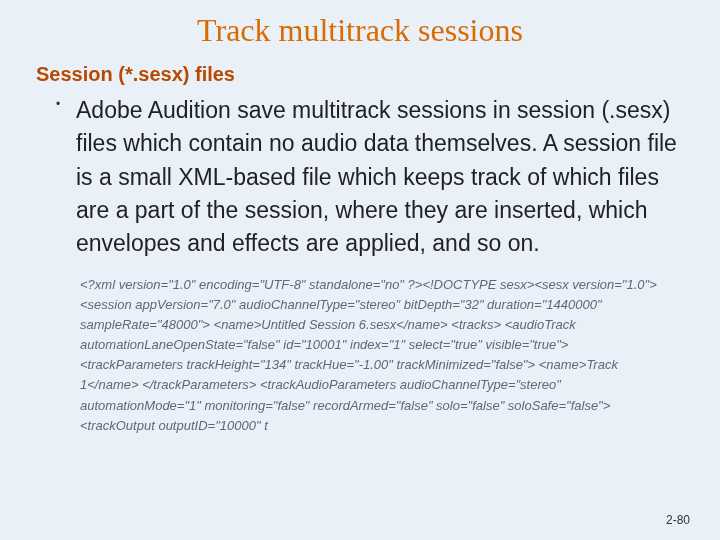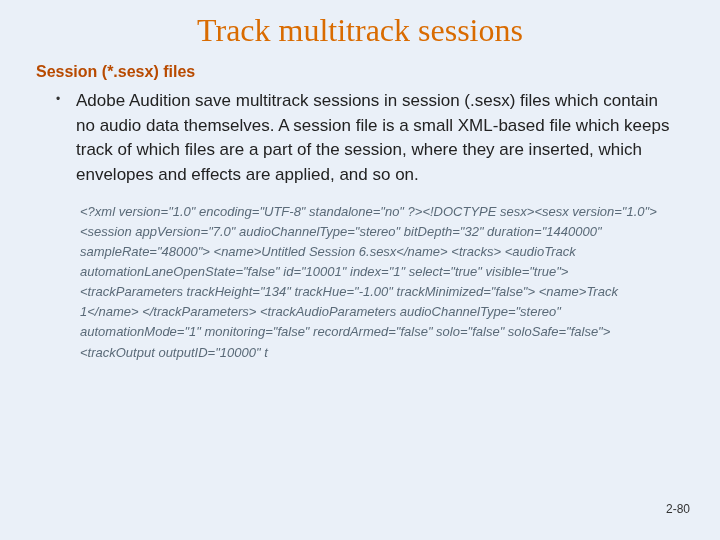--- a/index.html
+++ b/index.html
@@ -18,33 +18,33 @@
   .title {
     font-family: Georgia, 'Times New Roman', serif;
     font-size: 32px;
     color: #d96b00;
     text-align: center;
     margin: 0 0 14px 0;
     font-weight: normal;
   }
   .subhead {
     font-family: Verdana, Arial, sans-serif;
-    font-size: 16px;
+    font-size: 20px;
     font-weight: bold;
     color: #b84a00;
     margin: 0 0 8px 4px;
   }
   ul.body {
     margin: 0 0 0 18px;
     padding: 0 10px 0 12px;
     list-style: none;
   }
   ul.body li {
     position: relative;
-    font-size: 17px;
+    font-size: 23px;
     line-height: 1.45;
     color: #222;
     padding-left: 14px;
   }
   ul.body li::before {
     content: "•";
     position: absolute;
     left: -6px;
     top: 2px;
     font-size: 12px;
@@ -54,21 +54,21 @@
     margin: 14px 20px 0 48px;
     font-family: Verdana, Arial, sans-serif;
     font-style: italic;
     font-size: 13px;
     line-height: 1.55;
     color: #5a6a78;
     word-wrap: break-word;
   }
   .pagenum {
     position: absolute;
-    bottom: 24px;
+    bottom: 13px;
     right: 30px;
     font-size: 12px;
     color: #333;
     font-family: Arial, sans-serif;
   }
 </style>
 </head>
 <body>
 
 <div class="slide">

